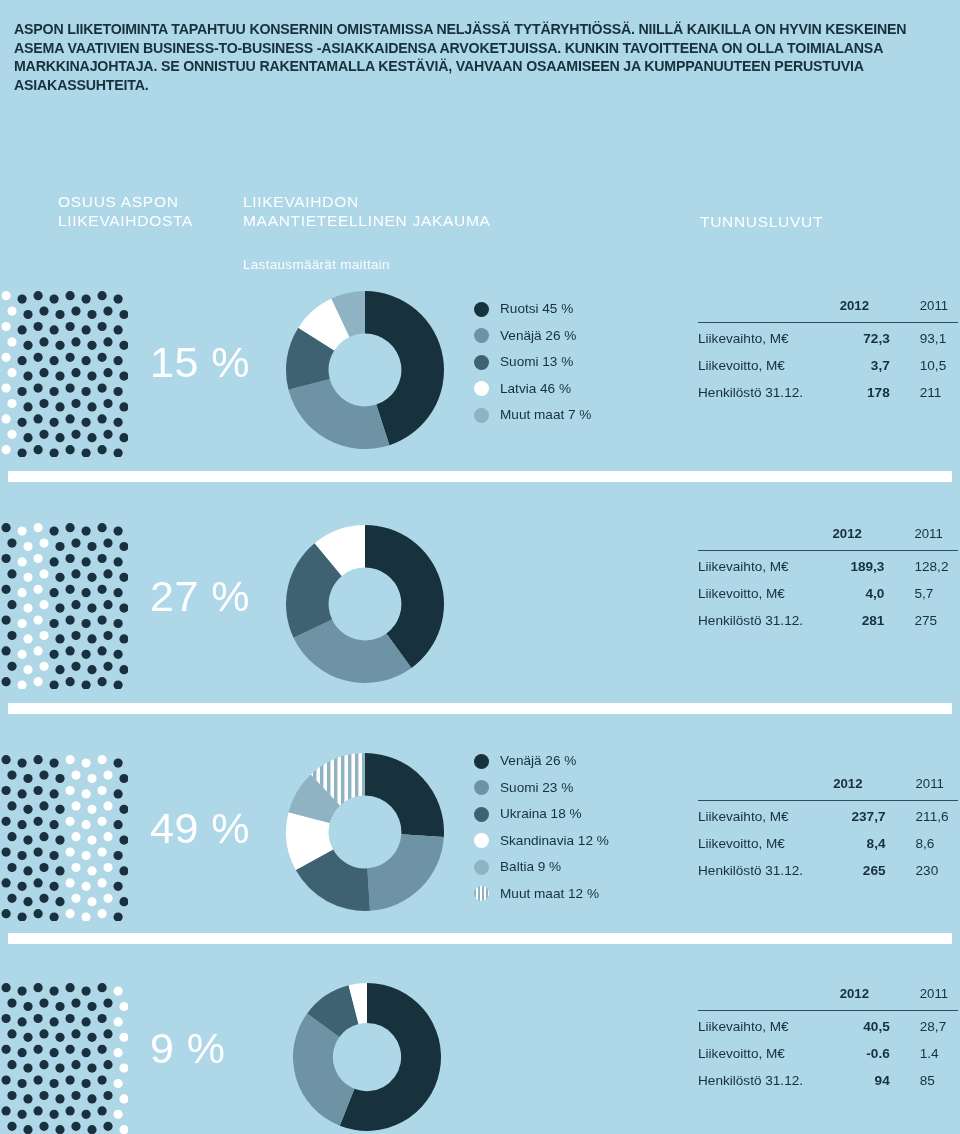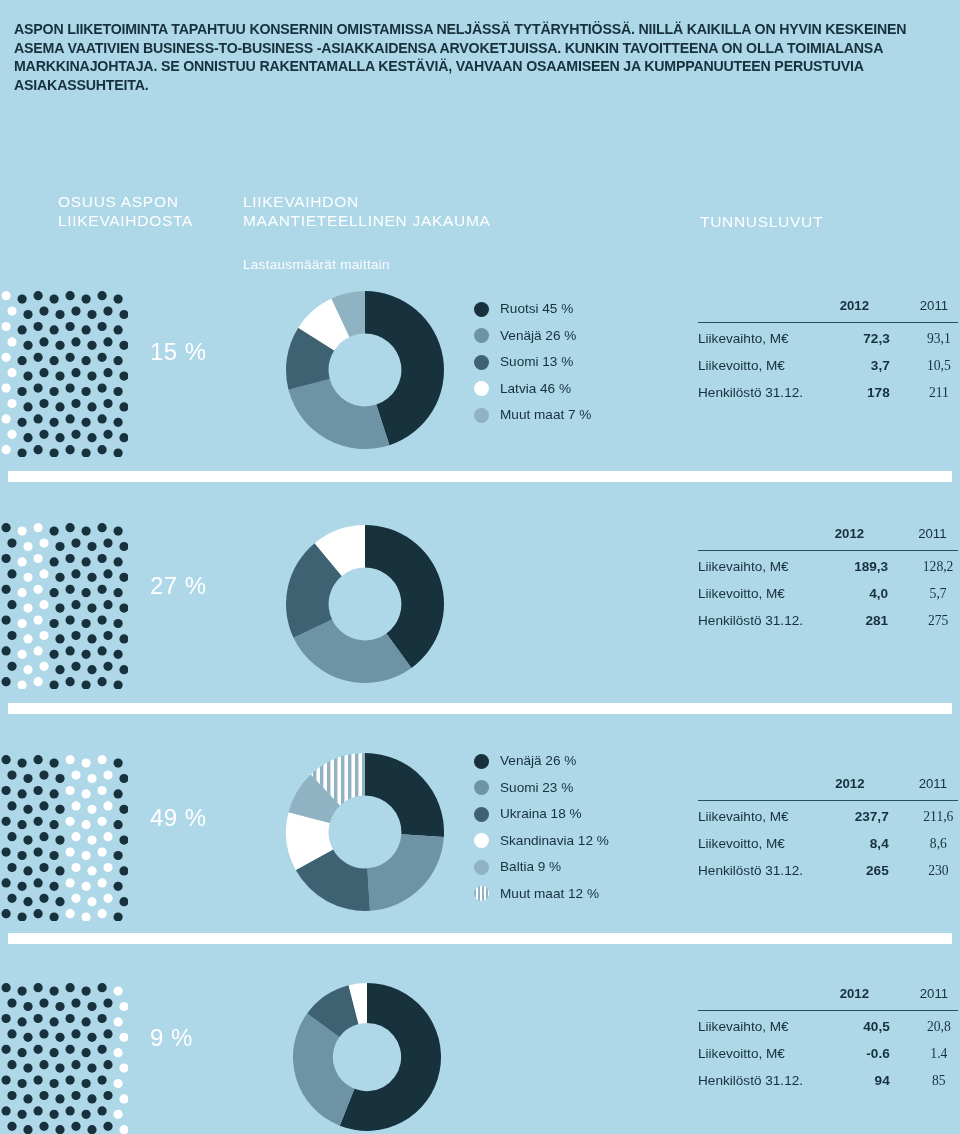--- a/index.html
+++ b/index.html
@@ -84,21 +84,21 @@
     left: 0px;
     top: 0px;
     width: 128px;
   }
   .dots svg { display: block; }
 
   
   .pct {
     position: absolute;
     color: #ffffff;
-    font-size: 24px;
+    font-size: 43px;
     font-weight: 300;
     letter-spacing: 0.5px;
     white-space: nowrap;
   }
 
   
   .donut {
     position: absolute;
   }
   .donut svg { display: block; }
@@ -147,21 +147,21 @@
     text-align: left;
     font-size: 13.2px;
   }
   .kpi th.y-cur { font-weight: bold; padding-right: 30px; }
   .kpi td.lbl { text-align: left; }
   .kpi td.v-cur {
     text-align: right;
     font-weight: bold;
     padding-right: 30px;
   }
-  .kpi td.v-prev { text-align: center; font-family: Liberation Serif, serif; }
+  .kpi td.v-prev { text-align: left; }
   .kpi tr.ruled th, .kpi tr.ruled td {
     border-top: 1.4px solid #2c4f60;
     padding-top: 2px;
   }
   .kpi tr.headrow th { padding-bottom: 3px; }
 </style>
 </head>
 <body>
 
 <p class="intro">Aspon liiketoiminta tapahtuu konsernin omistamissa neljässä tytäryhtiössä. Niillä kaikilla on hyvin keskeinen asema vaativien business-to-business -asiakkaidensa arvoketjuissa. Kunkin tavoitteena on olla toimialansa markkinajohtaja. Se onnistuu rakentamalla kestäviä, vahvaan osaamiseen ja kumppanuuteen perustuvia asiakassuhteita.</p>
@@ -748,21 +748,21 @@
           <tr class="headrow">
             <th class="lbl"></th>
             <th class="y-cur">2012</th>
             <th class="y-prev">2011</th>
           </tr>
         </thead>
         <tbody>
           <tr class="ruled">
             <td class="lbl">Liikevaihto, M€</td>
             <td class="v-cur">40,5</td>
-            <td class="v-prev">20,8</td>
+            <td class="v-prev">28,7</td>
           </tr>
           <tr class="">
             <td class="lbl">Liikevoitto, M€</td>
             <td class="v-cur">-0.6</td>
             <td class="v-prev">1.4</td>
           </tr>
           <tr class="">
             <td class="lbl">Henkilöstö 31.12.</td>
             <td class="v-cur">94</td>
             <td class="v-prev">85</td>

